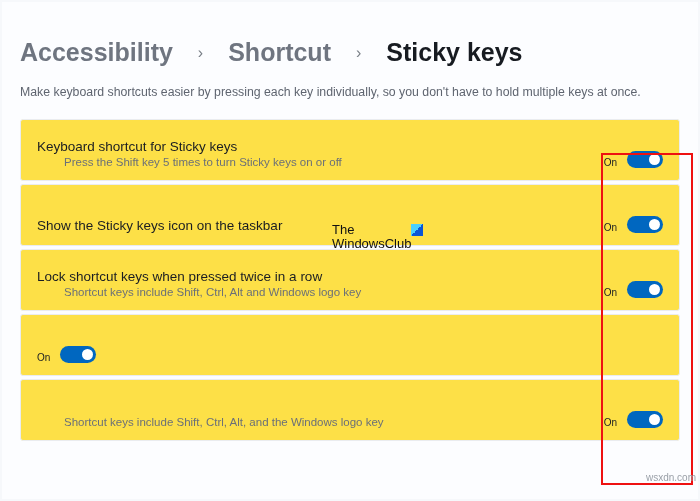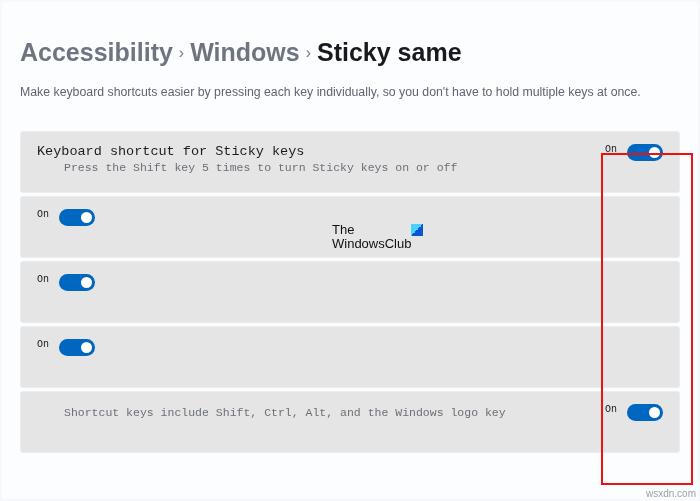--- a/index.html
+++ b/index.html
@@ -13,54 +13,53 @@
       position: relative;
     }
     .panel {
       background: #fcfdff;
       padding: 18px 18px 0 18px;
       height: 100%;
     }
     .breadcrumb {
       display: flex;
       align-items: center;
-      gap: 6px;
+      gap: 25px;
       margin-bottom: 18px;
       margin-top: 18px;
     }
     .crumb {
       font-size: 25px;
       font-weight: 600;
       color: #6f7580;
       cursor: pointer;
     }
     .crumb.current {
       color: #171b21;
       cursor: default;
     }
     .chev {
       font-size: 16px;
       color: #7a8088;
     }
     .desc {
       font-size: 12.3px;
       color: #5f6570;
-      margin-bottom: 32px;
+      margin-bottom: 20px;
     }
     .list { display: flex; flex-direction: column; gap: 3px; }
     .row {
-      background: #e5e5e5;
+      background: #fde047;
       border: 1px solid #eaecef;
       border-radius: 3px;
       display: flex;
-      align-items: flex-start;
+      align-items: flex-end;
       padding: 12px 16px;
       min-height: 62px;
       position: relative;
-      font-family: Liberation Mono, monospace;
     }
     .row-text { flex: 1; }
     .row-title { font-size: 13.5px; color: #1a1d22; }
     .row-sub { font-size: 11.5px; color: #6b7078; margin-top: 2px; margin-left: 27px; }
     .state-label { font-size: 10px; color: #1a1d22; margin-right: 10px; }
     .toggle {
       width: 36px; height: 17px;
       border-radius: 10px;
       position: relative;
       cursor: pointer;
@@ -92,61 +91,68 @@
       display: flex; align-items: flex-start; gap: 0;
     }
     .wm-text { font-family: "Segoe UI", sans-serif; }
     .wm-sq {
       width: 12px; height: 12px;
       background: linear-gradient(135deg,#49d0ff 50%,#0a55d6 50%);
       margin-top: 1px;
     }
     .footer-src {
       position: absolute;
-      right: 4px; bottom: 2px;
+      right: 4px; bottom: 18px;
       font-size: 10px;
       color: #9aa0a8;
     }
   </style>
 </head>
 <body>
 
 <div class="panel">
 
   <div class="breadcrumb">
     <span class="crumb">Accessibility</span>
     <span class="chev">›</span>
-    <span class="crumb">Windows</span>
+    <span class="crumb">Shortcut</span>
     <span class="chev">›</span>
-    <span class="crumb current">Sticky same</span>
+    <span class="crumb current">Sticky keys</span>
   </div>
 
   <div class="desc">Make keyboard shortcuts easier by pressing each key individually, so you don't have to hold multiple keys at once.</div>
 
   <div class="list">
 
     <div class="row">
       <div class="row-text">
         <div class="row-title">Keyboard shortcut for Sticky keys</div>
         <div class="row-sub">Press the Shift key 5 times to turn Sticky keys on or off</div>
       </div>
       <span class="state-label">On</span>
       <div class="toggle on">
           <div class="knob"></div>
         </div>
     </div>
 
     <div class="row">
+      <div class="row-text">
+        <div class="row-title">Show the Sticky keys icon on the taskbar</div>
+      </div>
       <span class="state-label">On</span>
       <div class="toggle on">
           <div class="knob"></div>
         </div>
     </div>
 
     <div class="row">
+      <div class="row-text">
+        <div class="row-title">Lock shortcut keys when pressed twice in a row</div>
+        <div class="row-sub">Shortcut keys include Shift, Ctrl, Alt and Windows logo key</div>
+      </div>
       <span class="state-label">On</span>
       <div class="toggle on">
           <div class="knob"></div>
         </div>
     </div>
 
     <div class="row">
       <span class="state-label">On</span>
       <div class="toggle on">
           <div class="knob"></div>

